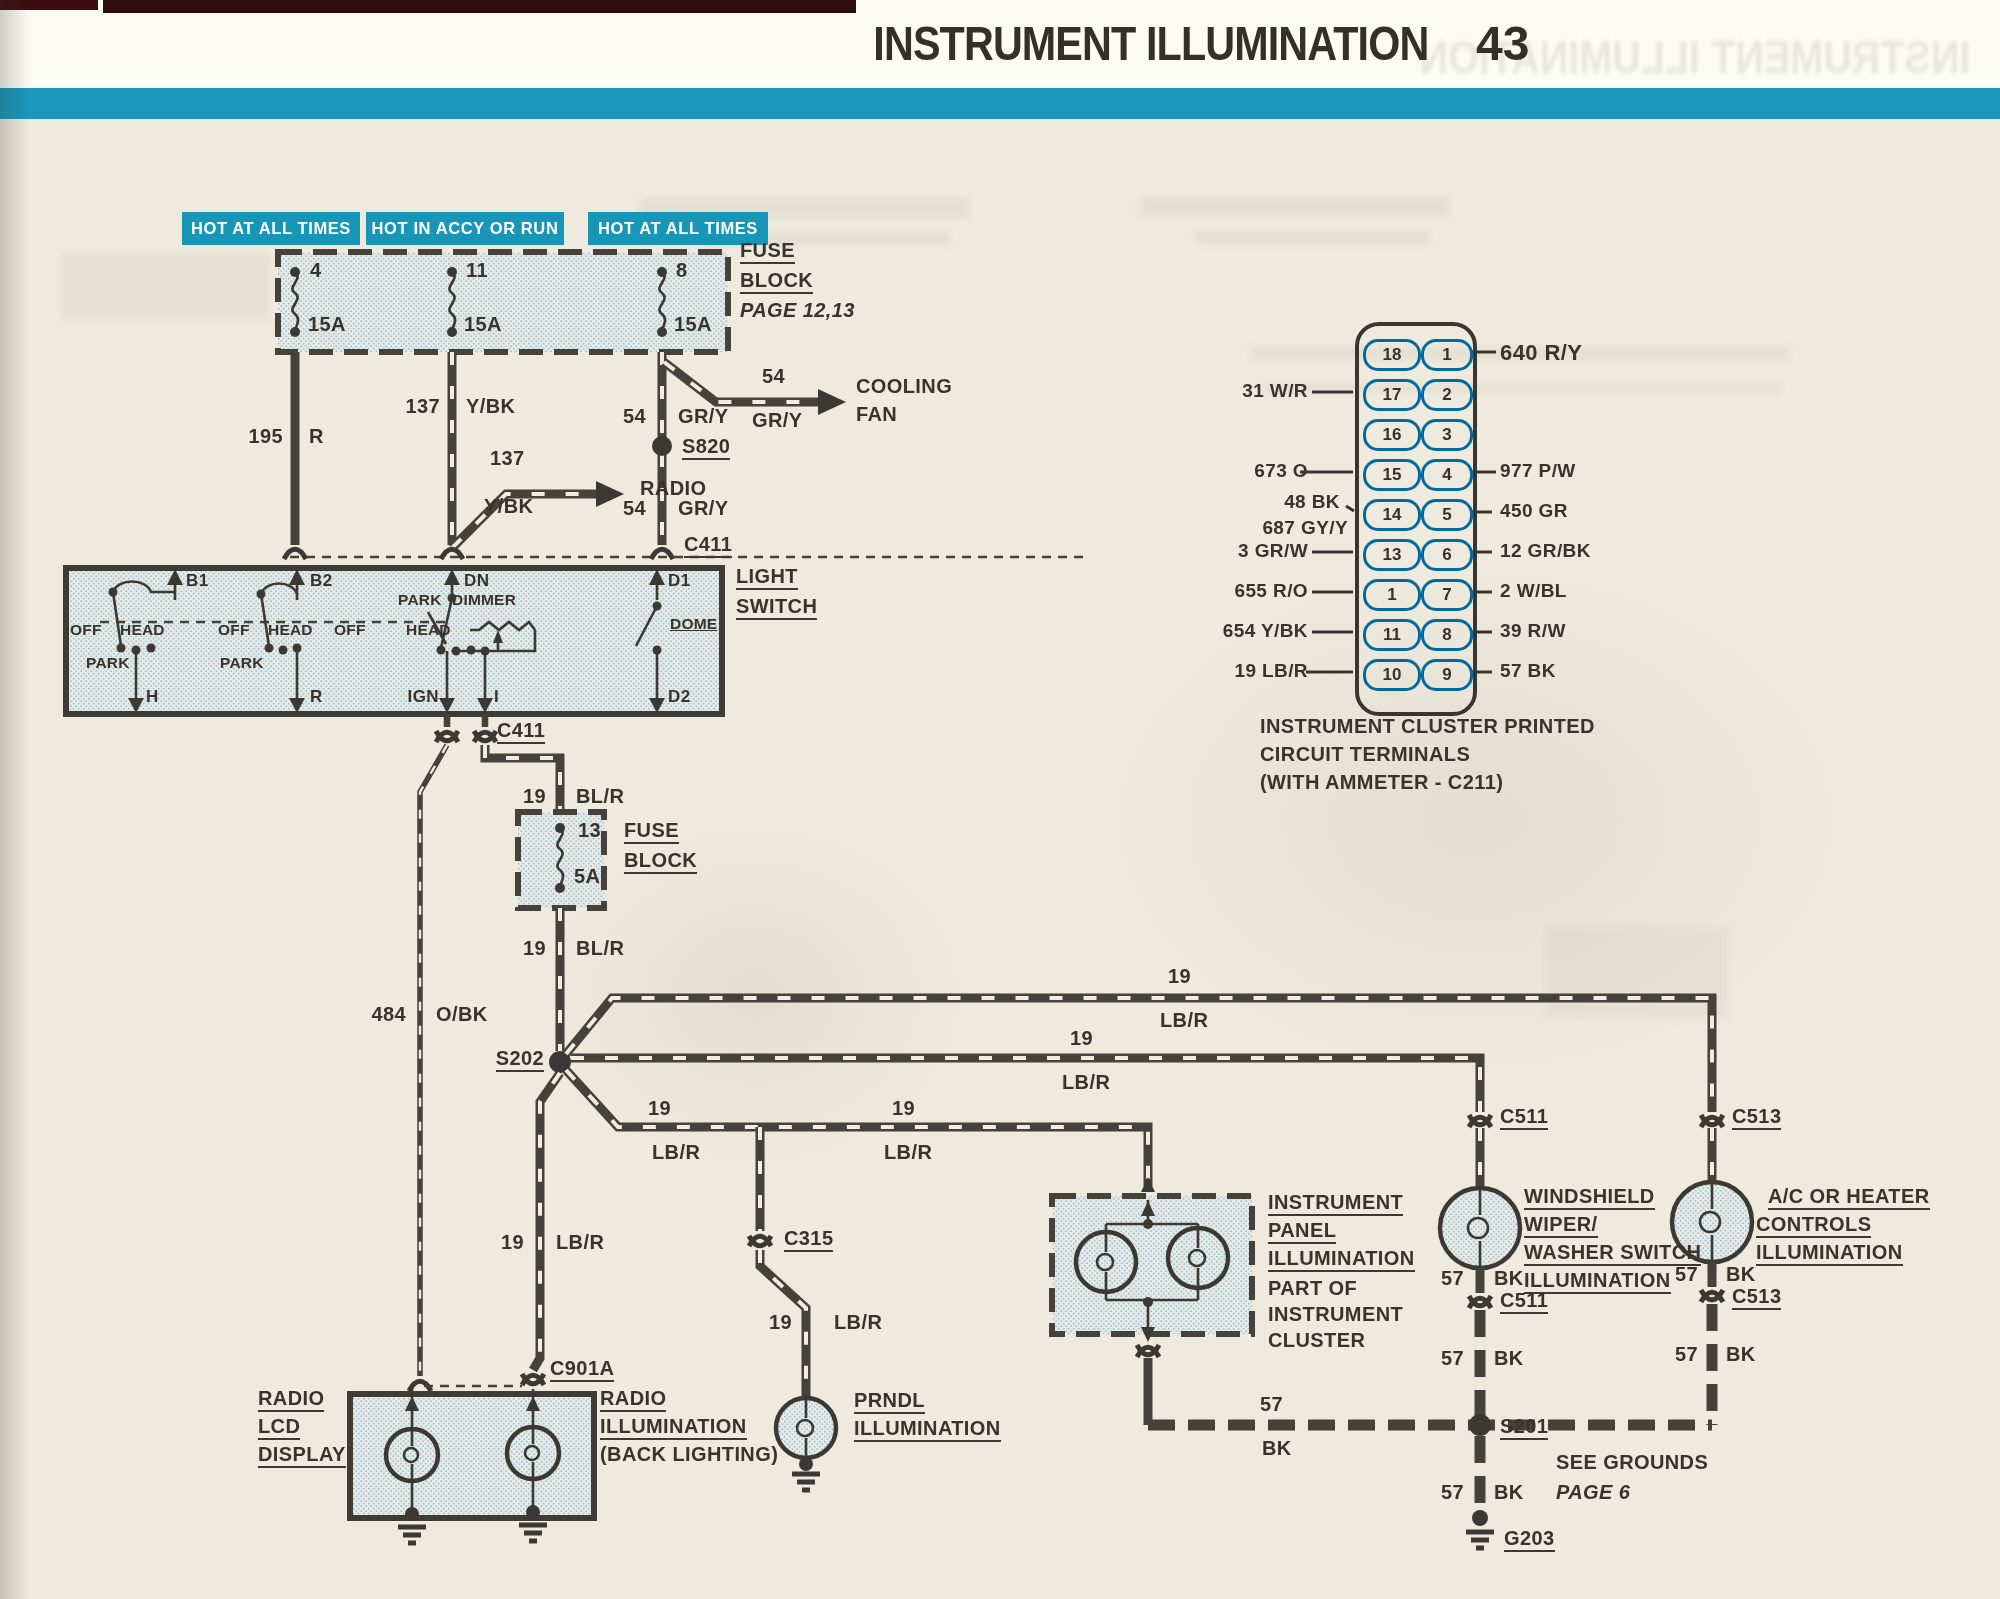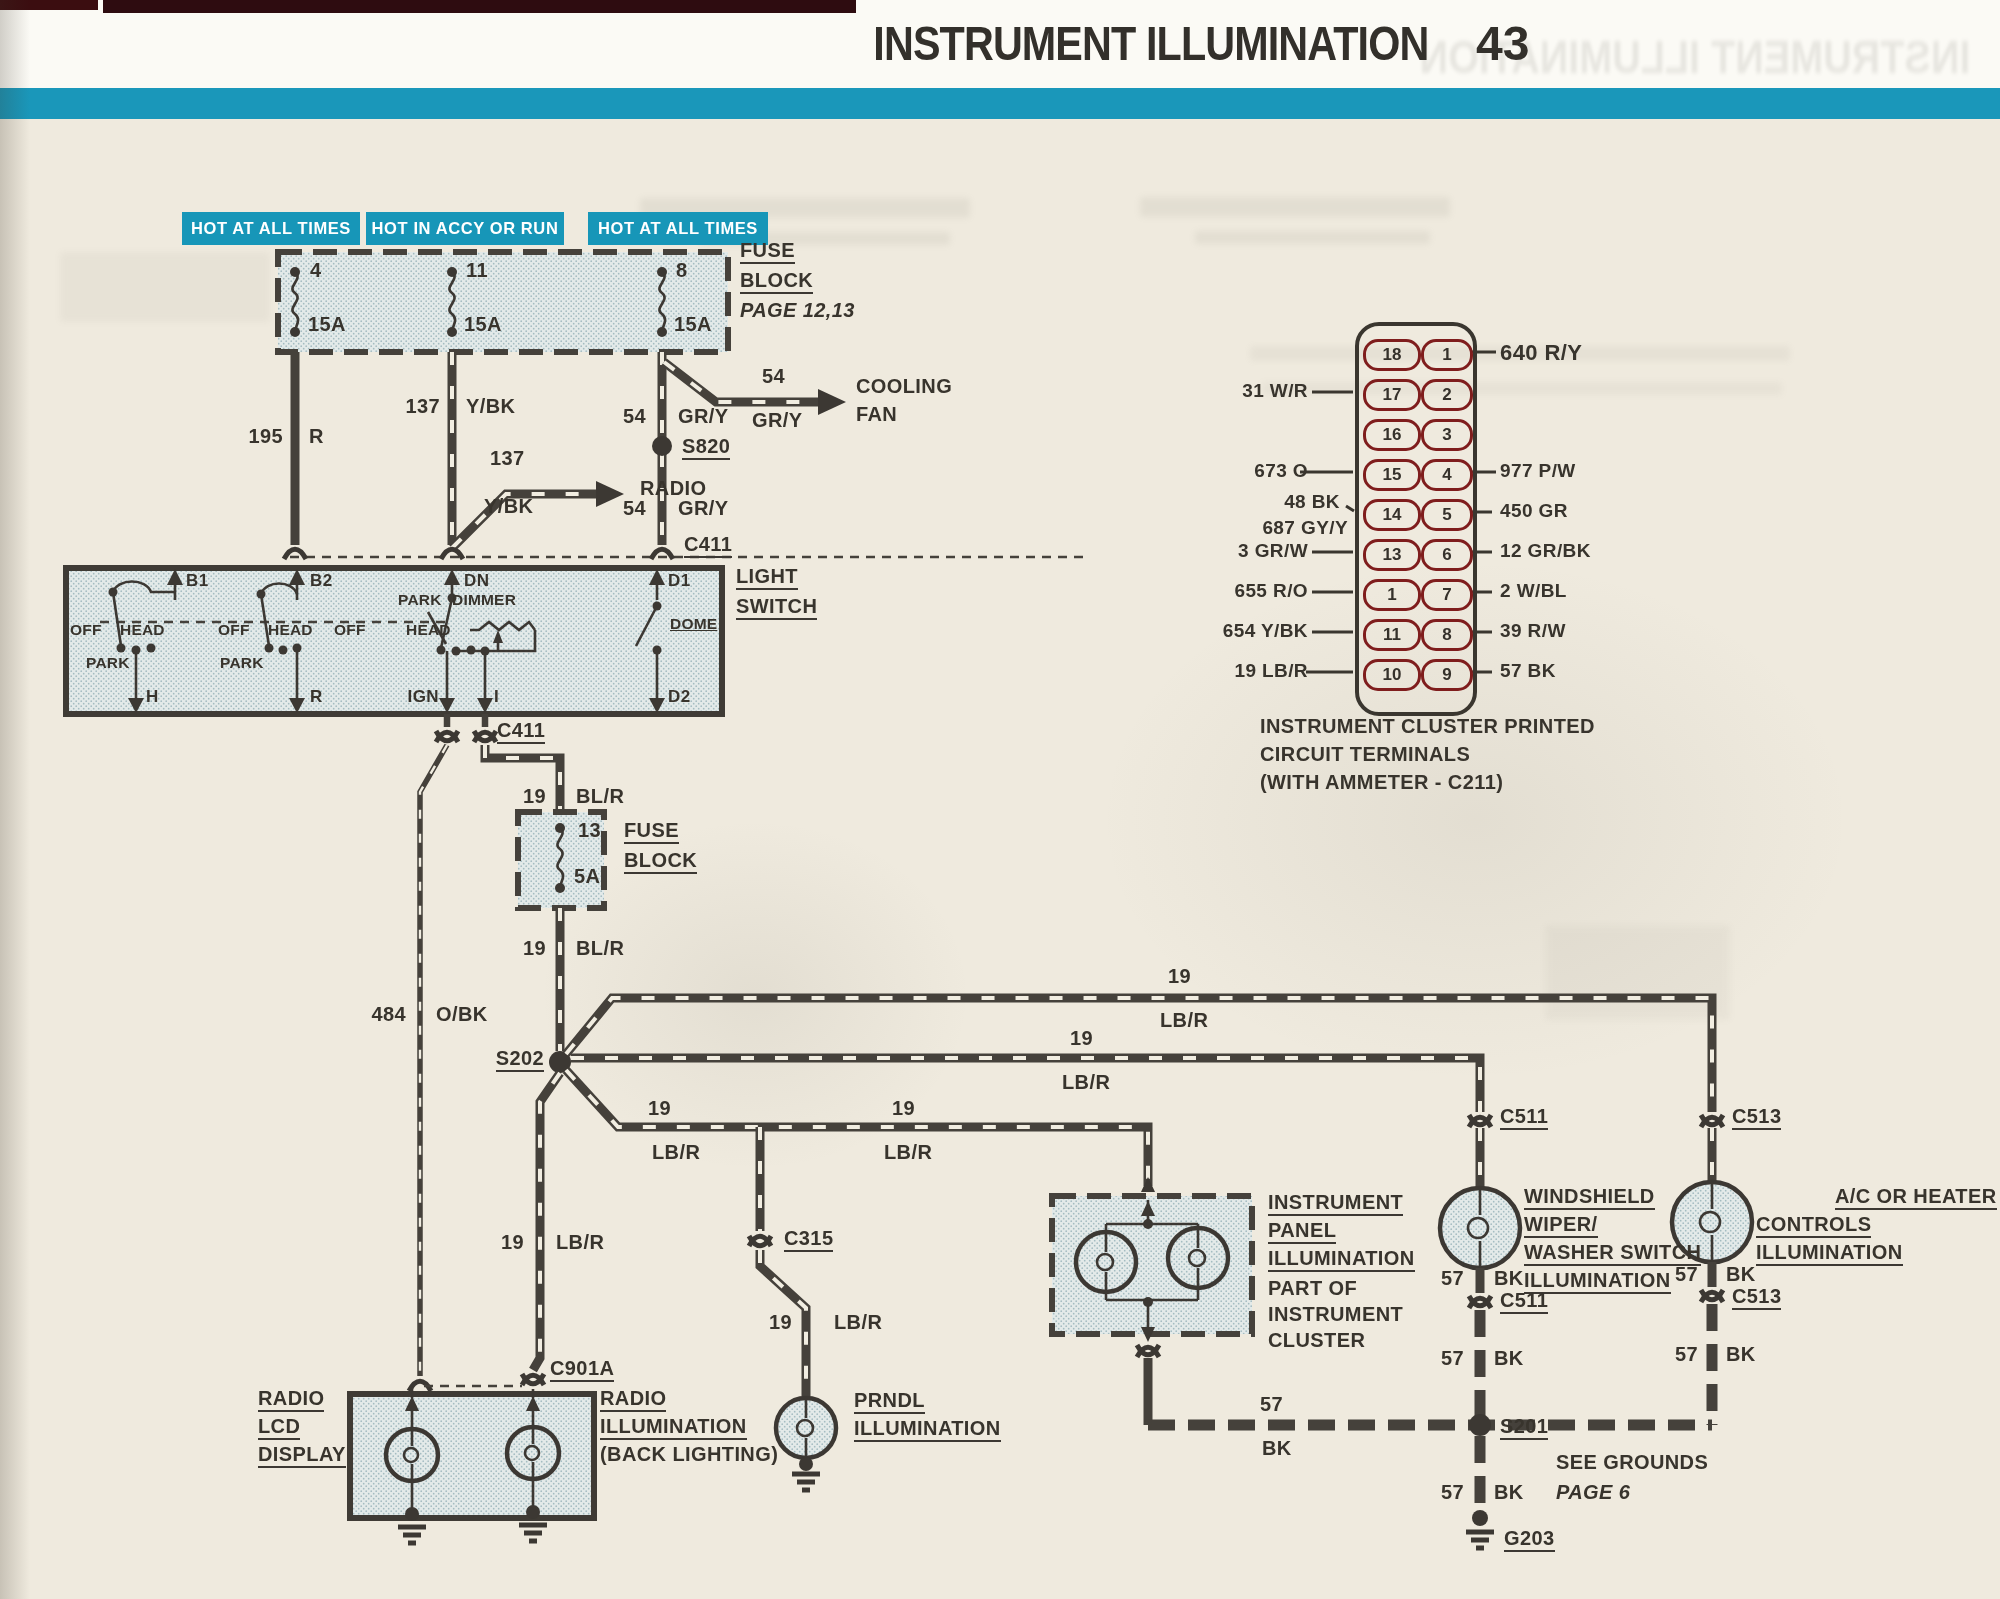--- a/index.html
+++ b/index.html
@@ -42,21 +42,21 @@
   .ldr{stroke:#3a362f;stroke-width:3;fill:none;}
   .lb{position:absolute;font-weight:700;font-size:20px;line-height:1.05;color:#38342d;
       letter-spacing:.4px;white-space:nowrap;}
   .lb.sm{font-size:17px;}
   .lb.xs{font-size:15.5px;letter-spacing:.2px;}
   .lb.cap{font-size:20px;}
   .u{border-bottom:2.5px solid #3c3833;padding-bottom:1px;}
   .it{font-style:italic;}
   #pcblock{position:absolute;left:1355px;top:322px;width:114px;height:386px;
            border:4px solid #3a362f;border-radius:24px;}
-  .pill{position:absolute;height:26px;border:3px solid #7f1d1d;border-radius:15px;
+  .pill{position:absolute;height:26px;border:3px solid #0369a1;border-radius:15px;
         display:flex;align-items:center;justify-content:center;
         font-weight:700;font-size:17px;color:#35312b;}
   .pl{left:1363px;width:52px;}
   .pr{left:1421px;width:46px;}
 </style>
 </head>
 <body>
 
 <div id="page">
 
@@ -403,21 +403,21 @@
   <div class="lb u" style="left:1524px;top:1214px;">WIPER/</div>
   <div class="lb u" style="left:1524px;top:1242px;">WASHER SWITCH</div>
   <div class="lb u" style="left:1524px;top:1270px;">ILLUMINATION</div>
   <div class="lb" style="right:536px;top:1268px;">57</div>
   <div class="lb" style="left:1494px;top:1268px;">BK</div>
   <div class="lb u" style="left:1500px;top:1290px;">C511</div>
   <div class="lb" style="right:536px;top:1348px;">57</div>
   <div class="lb" style="left:1494px;top:1348px;">BK</div>
 
   <div class="lb u" style="left:1732px;top:1106px;">C513</div>
-  <div class="lb u" style="left:1835px;top:1186px;">A/C OR HEATER</div>
+  <div class="lb u" style="left:1768px;top:1186px;">A/C OR HEATER</div>
   <div class="lb u" style="left:1756px;top:1214px;">CONTROLS</div>
   <div class="lb u" style="left:1756px;top:1242px;">ILLUMINATION</div>
   <div class="lb" style="right:302px;top:1264px;">57</div>
   <div class="lb" style="left:1726px;top:1264px;">BK</div>
   <div class="lb u" style="left:1732px;top:1286px;">C513</div>
   <div class="lb" style="right:302px;top:1344px;">57</div>
   <div class="lb" style="left:1726px;top:1344px;">BK</div>
 
   <div class="lb u" style="left:1500px;top:1392px;margin-top:24px;">S201</div>
   <div class="lb" style="right:536px;top:1482px;">57</div>

